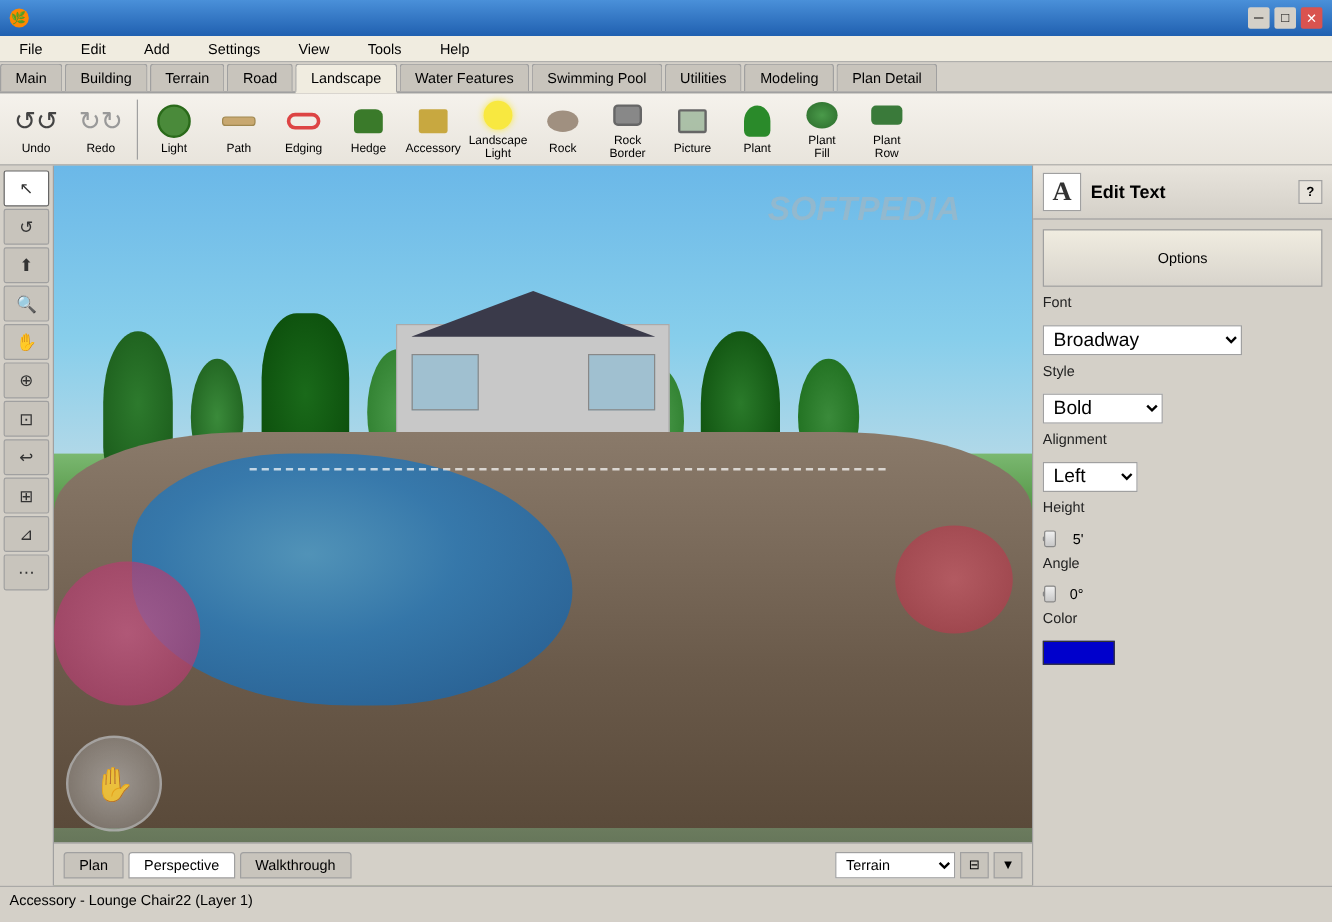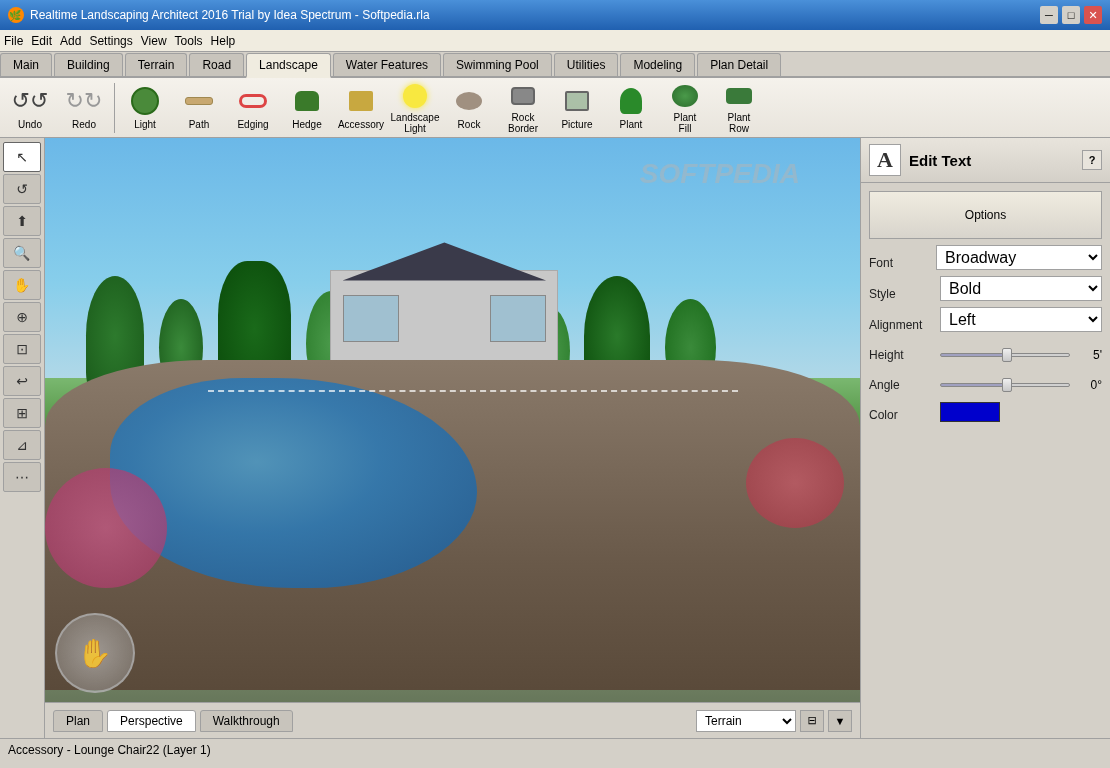--- a/index.html
+++ b/index.html
@@ -26,21 +26,21 @@
 
     
     #menubar {
       background: #f0ece0;
       height: 22px;
       display: flex;
       align-items: center;
       border-bottom: 1px solid #a0a0a0;
     }
     .menu-item {
-      padding: 2px 4px;
+      padding: 2px 16px;
       cursor: pointer;
       font-size: 12px;
       height: 100%;
       display: flex;
       align-items: center;
     }
 
     
     #main-tabs {
       background: #d4d0c8;
@@ -266,23 +266,24 @@
     .browse-btn {
       width: 28px;
       background: linear-gradient(to bottom, #f0ece0, #d8d4cc);
       border: 1px solid #a0a0a0;
       cursor: pointer;
       display: flex; align-items: center; justify-content: center;
       font-size: 11px;
     }
     .prop-row {
       display: flex;
-      align-items: flex-end;
-      gap: 1px;
+      align-items: flex-start;
+      gap: 12px;
       min-height: 24px;
+      flex-direction: column;
     }
     .prop-label {
       width: 70px;
       font-size: 12px;
       color: #222;
     }
     .prop-control { flex: 1; display: flex; align-items: center; gap: 4px; }
     .prop-select {
       flex: 1;
       padding: 2px 4px;
@@ -362,21 +363,20 @@
     .ic-plant { width: 22px; height: 26px; background: #2a8a2a; border-radius: 50% 50% 20% 20%; }
     .ic-plantfill { width: 26px; height: 22px; background: radial-gradient(#4a9a4a, #2a6a2a); border-radius: 50%; }
     .ic-plantrow { width: 26px; height: 16px; background: #3a7a3a; border-radius: 4px; }
   </style>
 </head>
 <body>
 
 <div id="titlebar">
   <div id="titlebar-left">
     <div id="titlebar-icon">🌿</div>
-    <span id="titlebar-title">Realtime Landscaping Architect 2016 Trial by Idea Spectrum - Softpedia.rla</span>
   </div>
   <div id="titlebar-controls">
     <button class="title-btn min">─</button>
     <button class="title-btn max">□</button>
     <button class="title-btn close">✕</button>
   </div>
 </div>
 
 <div id="menubar">
   <span class="menu-item">File</span>

